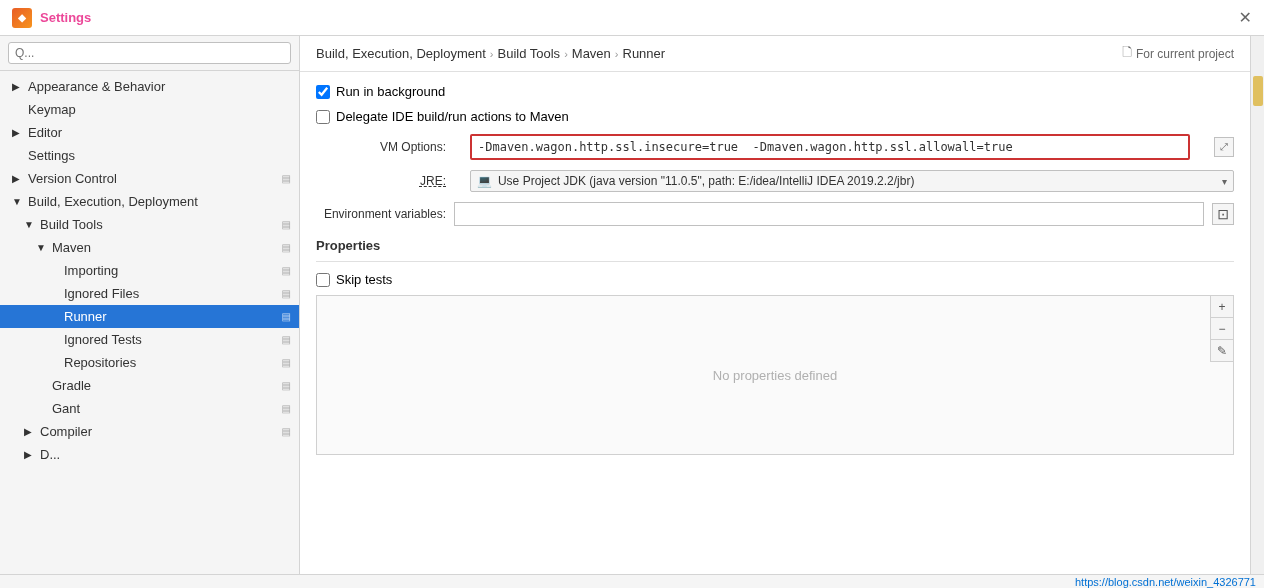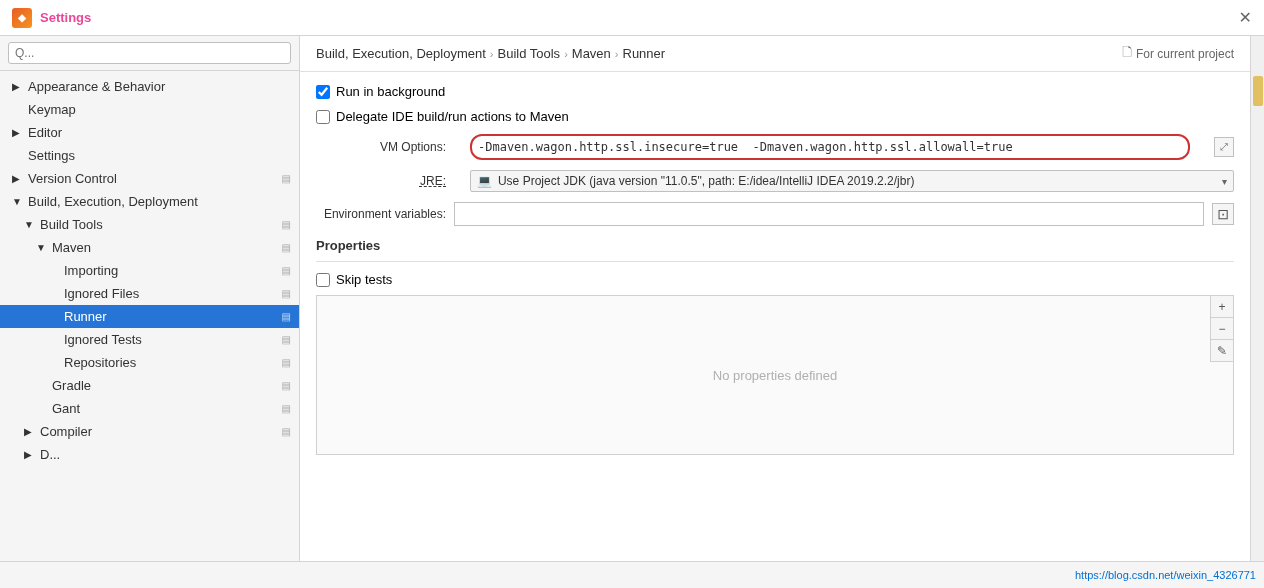--- a/index.html
+++ b/index.html
@@ -65,21 +65,21 @@
     .form-row { display: flex; align-items: center; margin-bottom: 10px; }
     .form-row.checkbox-row { gap: 6px; }
     .form-row label { display: flex; align-items: center; gap: 6px; cursor: pointer; }
     .form-row input[type="checkbox"] { width: 14px; height: 14px; cursor: pointer; }
 
     .field-row { display: flex; align-items: center; margin-bottom: 10px; gap: 24px; }
     .field-label { min-width: 130px; color: #333; font-size: 12px; text-align: right; }
     .field-label.underline { text-decoration: underline; text-decoration-style: dashed; }
 
     .vm-input {
-      flex: 1; padding: 4px 6px; border: 2px solid #cc3333; border-radius: 12px;
+      flex: 1; padding: 4px 6px; border: 2px solid #cc3333; border-radius: 2px;
       font-family: monospace; font-size: 12px; background: #fff; outline: none;
       color: #333;
     }
     .expand-btn {
       width: 20px; height: 20px; border: 1px solid #c0c0c0; background: #f5f5f5;
       cursor: pointer; display: flex; align-items: center; justify-content: center;
       font-size: 10px; color: #666;
     }
 
     .jre-select {
@@ -118,21 +118,21 @@
 
     
     .right-scrollbar {
       width: 14px; background: #f0f0f0; border-left: 1px solid #d4d4d4;
       display: flex; flex-direction: column; align-items: center;
     }
     .scroll-thumb { width: 10px; height: 30px; background: #e0c060; border-radius: 2px; margin-top: 40px; }
 
     
     .status-bar {
-      height: 27px; background: #f5f5f5; border-top: 1px solid #d4d4d4;
+      height: 14px; background: #f5f5f5; border-top: 1px solid #d4d4d4;
       display: flex; align-items: center; justify-content: flex-end;
       padding: 0 8px; font-size: 11px; color: #0070d4;
     }
   </style>
 </head>
 <body>
 
 <div class="title-bar">
   <div class="title-bar-left">
     <div class="title-bar-icon">◆</div>

